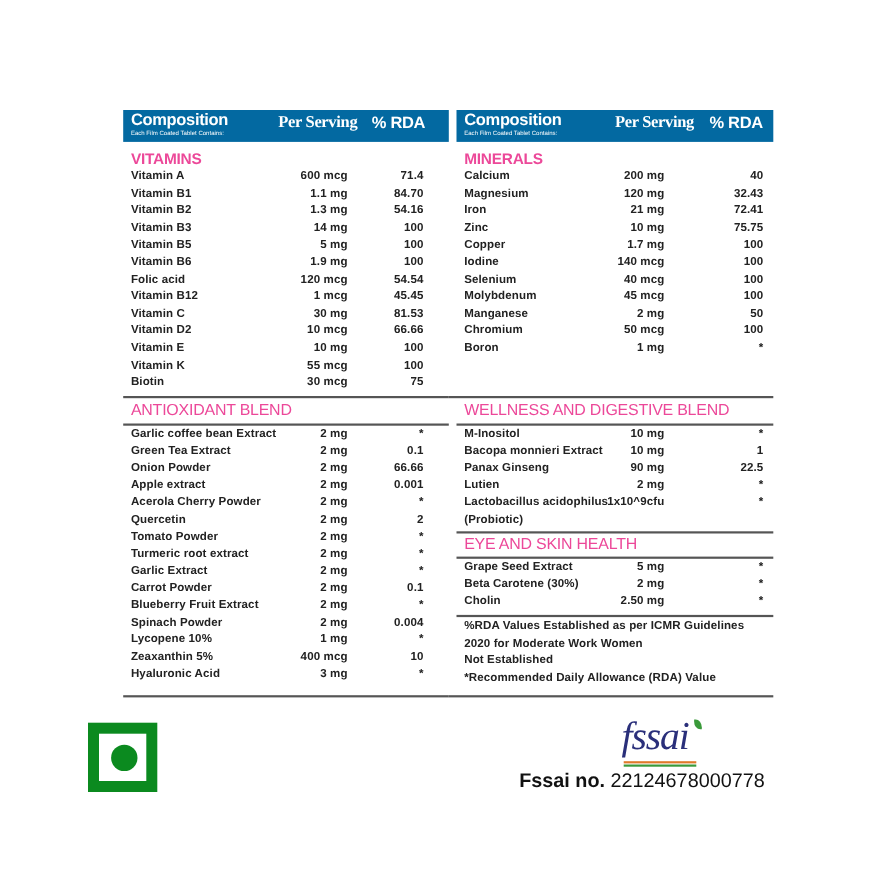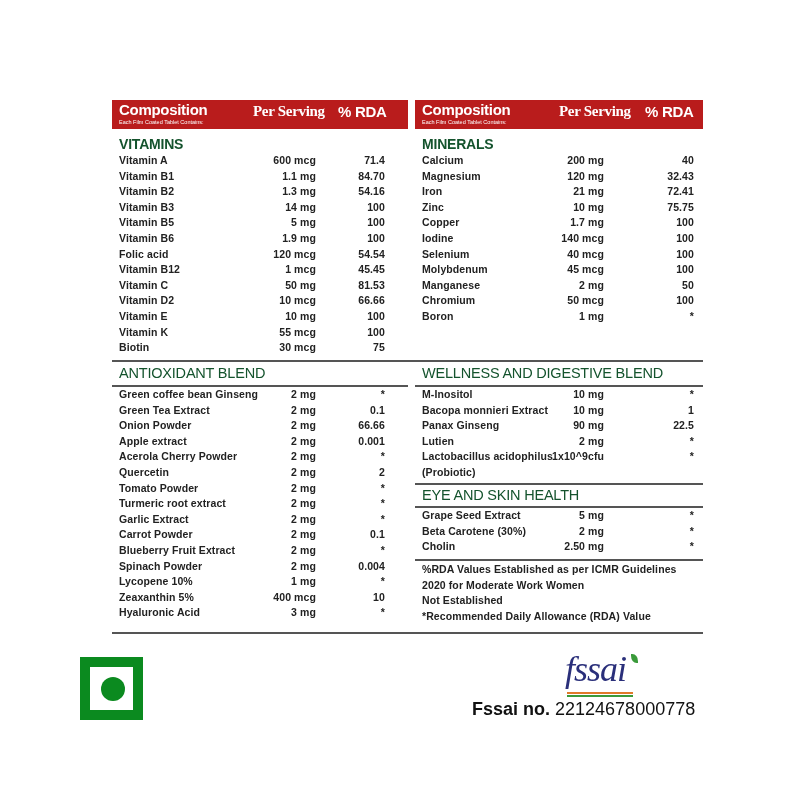--- a/index.html
+++ b/index.html
@@ -4,32 +4,32 @@
   <style>
     * { margin: 0; padding: 0; box-sizing: border-box; }
     html, body { width: 800px; height: 800px; background: #ffffff; overflow: hidden; }
     body { position: relative; font-family: "Liberation Sans", sans-serif; color: #1a1a1a; }
 
     .col { position: absolute; }
     .col-left { left: 112px; top: 100px; width: 296px; }
     .col-right { left: 415px; top: 100px; width: 288px; }
 
     .header-bar {
-      background: #b91c1c; color: #fff; height: 29px; position: relative;
+      background: #0369a1; color: #fff; height: 29px; position: relative;
     }
     .header-bar .h-comp { position: absolute; left: 7px; top: 1px; font-size: 15px; font-weight: bold; letter-spacing: -0.3px; }
     .header-bar .h-sub { position: absolute; left: 7px; top: 19px; font-size: 5.5px; letter-spacing: 0px; }
     .header-bar .h-per { position: absolute; font-size: 15px; font-weight: bold; top: 3px; letter-spacing: -0.3px; font-family: Liberation Serif, serif; }
     .header-bar .h-rda { position: absolute; font-size: 15px; font-weight: bold; top: 3px; letter-spacing: -0.3px; }
     .col-left .h-per { left: 141px; }
     .col-left .h-rda { left: 226px; }
     .col-right .h-per { left: 144px; }
     .col-right .h-rda { left: 230px; }
 
-    .section-title { font-size: 14px; font-weight: bold; letter-spacing: -0.2px; height: 18px; line-height: 18px; padding-left: 7px; color: #14532d; }
+    .section-title { font-size: 14px; font-weight: bold; letter-spacing: -0.2px; height: 18px; line-height: 18px; padding-left: 7px; color: #ec4899; }
     .section-title.light { font-weight: normal; font-size: 14.5px; }
 
     .row { position: relative; height: 15.6px; font-size: 10.5px; font-weight: bold; color: #222; letter-spacing: 0.1px; }
     .row .n { position: absolute; left: 7px; top: 1px; white-space: nowrap; }
     .row .a { position: absolute; top: 1px; text-align: right; white-space: nowrap; }
     .row .r { position: absolute; top: 1px; text-align: right; white-space: nowrap; }
 
     .vit .a { right: 92px; }
     .vit .r { right: 23px; }
     .min .a { right: 99px; }
@@ -99,21 +99,21 @@
         <span class="a">120 mcg</span>
         <span class="r">54.54</span>
       </div>
       <div class="row">
         <span class="n">Vitamin B12</span>
         <span class="a">1 mcg</span>
         <span class="r">45.45</span>
       </div>
       <div class="row">
         <span class="n">Vitamin C</span>
-        <span class="a">50 mg</span>
+        <span class="a">30 mg</span>
         <span class="r">81.53</span>
       </div>
       <div class="row">
         <span class="n">Vitamin D2</span>
         <span class="a">10 mcg</span>
         <span class="r">66.66</span>
       </div>
       <div class="row">
         <span class="n">Vitamin E</span>
         <span class="a">10 mg</span>
@@ -132,21 +132,21 @@
     </div>
 </div>
 
 <div class="rule" style="left:112px; top:360px; width:296px;"></div>
 <div class="col" style="left:112px; top:364px; width:296px;">
   <div class="section-title light">ANTIOXIDANT BLEND</div>
 </div>
 <div class="rule" style="left:112px; top:385px; width:296px;"></div>
 <div class="col vit" style="left:112px; top:387px; width:296px;" id="anti-list">
     <div class="row">
-      <span class="n">Green coffee bean Ginseng</span>
+      <span class="n">Garlic coffee bean Extract</span>
       <span class="a">2 mg</span>
       <span class="r">*</span>
     </div>
     <div class="row">
       <span class="n">Green Tea Extract</span>
       <span class="a">2 mg</span>
       <span class="r">0.1</span>
     </div>
     <div class="row">
       <span class="n">Onion Powder</span>

